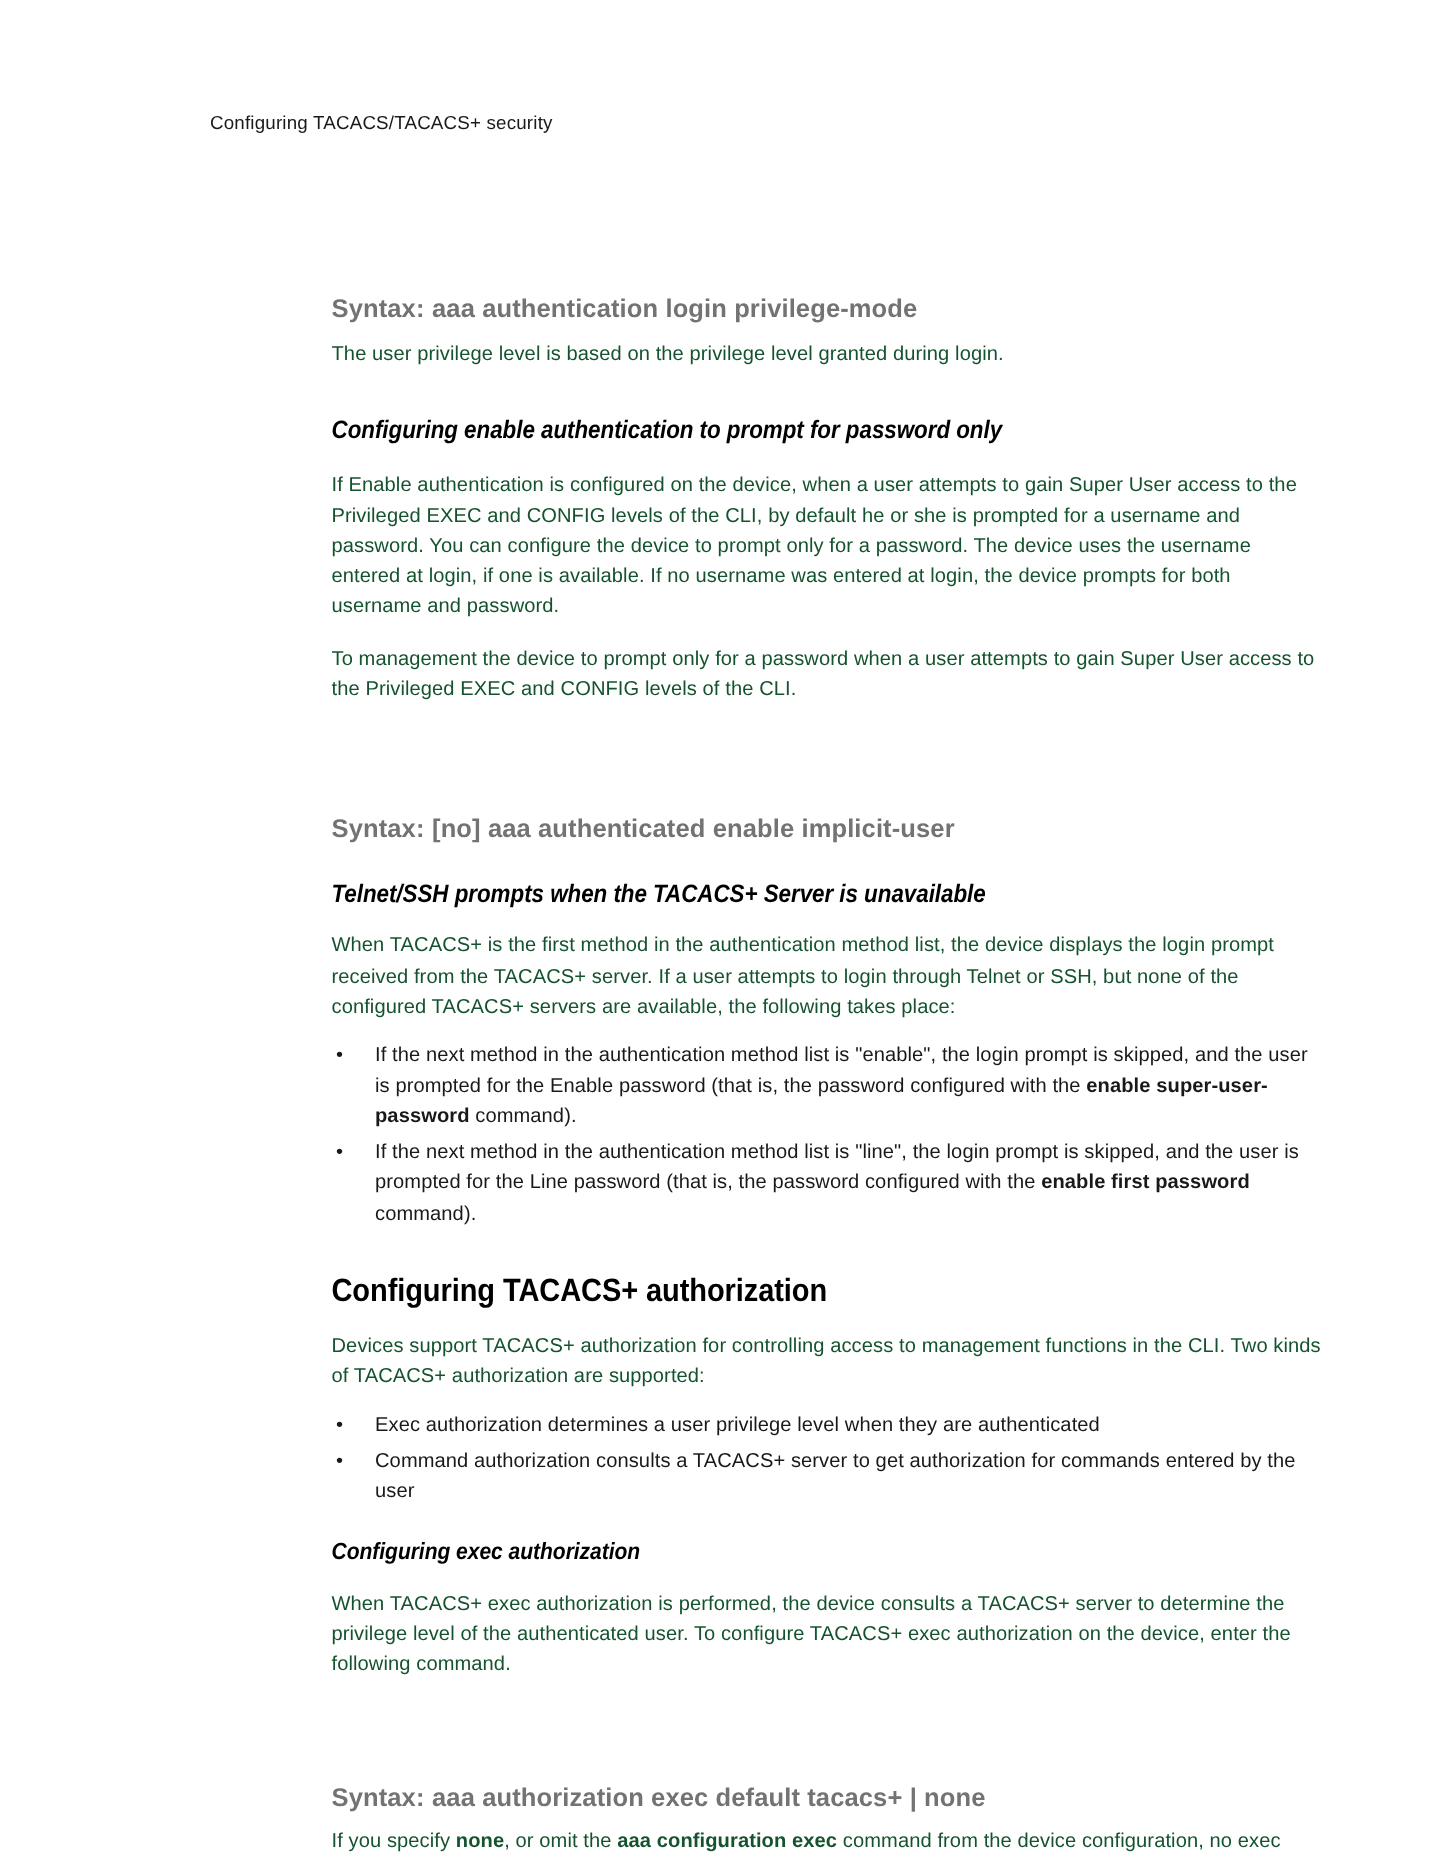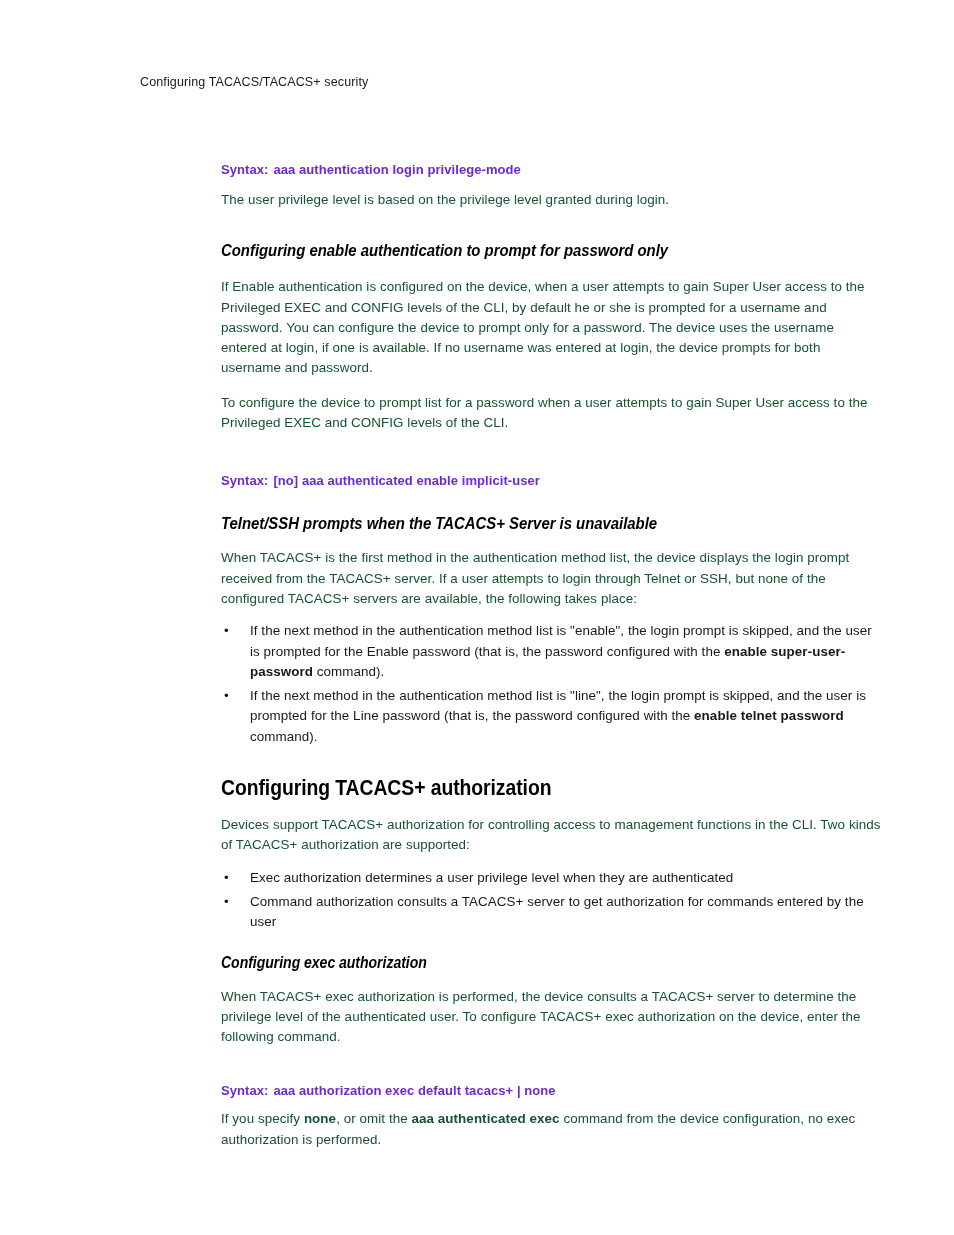--- a/index.html
+++ b/index.html
@@ -50,25 +50,26 @@
 
   .body-text {
     font-size: 13.4px;
     line-height: 20.3px;
     color: #14532d;
     text-align: left;
     letter-spacing: 0.005em;
   }
 
   .syntax {
-    font-size: 13px;
+    font-size: 17px;
     line-height: 20px;
     font-weight: bold;
-    color: #6d28d9;
+    color: #737373;
     letter-spacing: 0.005em;
+    margin-top: 36px;
   }
   .syntax .lead {
     font-weight: bold;
   }
   .syntax .gap {
     display: inline-block;
     width: 5px;
   }
   .syntax .plain {
     font-weight: bold;
@@ -169,21 +170,21 @@
     <div class="sp-30"></div>
 
     <div class="h2">Configuring enable authentication to prompt for password only</div>
 
     <div class="sp-16"></div>
 
     <p class="body-text">If Enable authentication is configured on the device, when a user attempts to gain Super User access to the Privileged EXEC and CONFIG levels of the CLI, by default he or she is prompted for a username and password. You can configure the device to prompt only for a password. The device uses the username entered at login, if one is available. If no username was entered at login, the device prompts for both username and password.</p>
 
     <div class="sp-14"></div>
 
-    <p class="body-text">To configure the device to prompt list for a password when a user attempts to gain Super User access to the Privileged EXEC and CONFIG levels of the CLI.</p>
+    <p class="body-text">To management the device to prompt only for a password when a user attempts to gain Super User access to the Privileged EXEC and CONFIG levels of the CLI.</p>
 
     <div class="sp-38"></div>
 
     <div class="syntax">
       <span class="lead">Syntax:</span><span class="gap"></span><span class="plain">[no]</span> <span>aaa authenticated enable implicit-user</span>
     </div>
 
     <div class="sp-22"></div>
 
     <div class="h2">Telnet/SSH prompts when the TACACS+ Server is unavailable</div>
@@ -194,21 +195,21 @@
 
     <div class="sp-12"></div>
 
     <ul class="bullets">
       <li>
         <span class="bullet-glyph">•</span>
         <span>If the next method in the authentication method list is "enable", the login prompt is skipped, and the user is prompted for the Enable password (that is, the password configured with the </span><span class="bold">enable super-user-password</span><span> command).</span>
       </li>
       <li>
         <span class="bullet-glyph">•</span>
-        <span>If the next method in the authentication method list is "line", the login prompt is skipped, and the user is prompted for the Line password (that is, the password configured with the </span><span class="bold">enable telnet password</span><span> command).</span>
+        <span>If the next method in the authentication method list is "line", the login prompt is skipped, and the user is prompted for the Line password (that is, the password configured with the </span><span class="bold">enable first password</span><span> command).</span>
       </li>
     </ul>
 
     <div class="sp-28"></div>
 
     <div class="h1">Configuring TACACS+ authorization</div>
 
     <div class="sp-14"></div>
 
     <p class="body-text">Devices support TACACS+ authorization for controlling access to management functions in the CLI. Two kinds of TACACS+ authorization are supported:</p>
@@ -236,17 +237,17 @@
 
     <div class="sp-34"></div>
 
     <div class="syntax">
       <span class="lead">Syntax:</span><span class="gap"></span><span>aaa authorization exec default tacacs+ | none</span>
     </div>
 
     <div class="sp-8"></div>
 
     <p class="body-text">
-      <span>If you specify </span><span class="bold">none</span><span>, or omit the </span><span class="bold">aaa authenticated exec</span><span> command from the device configuration, no exec authorization is performed.</span>
+      <span>If you specify </span><span class="bold">none</span><span>, or omit the </span><span class="bold">aaa configuration exec</span><span> command from the device configuration, no exec authorization is performed.</span>
     </p>
 
   </div>
 </div>
 
 </body></html>

